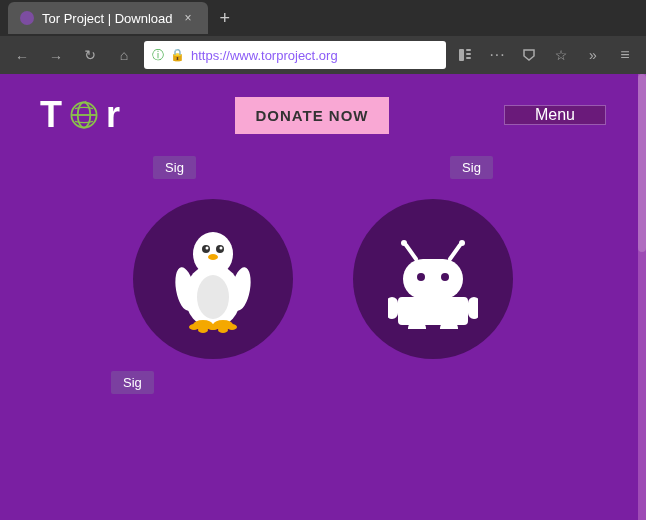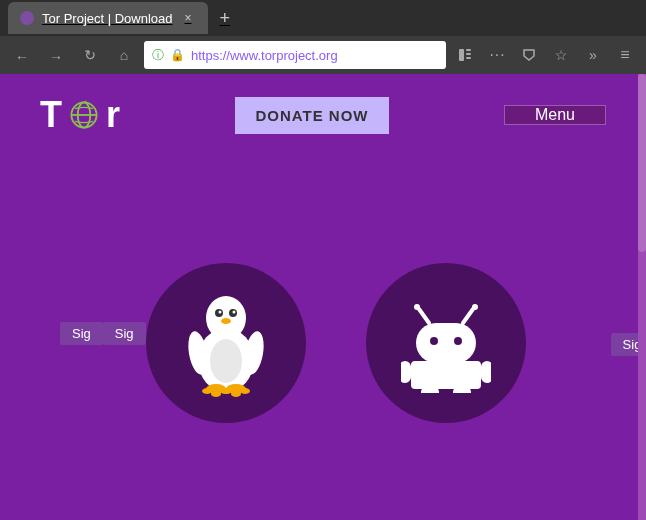--- a/index.html
+++ b/index.html
@@ -11,21 +11,20 @@
       width: 100%;
     }
 
     .tab-bar {
       display: flex;
       align-items: center;
       background: #2d2d2d;
       height: 36px;
       padding: 0 8px;
       gap: 4px;
-      text-decoration: underline;
     }
 
     .tab-active {
       background: #555;
       border-radius: 6px 6px 0 0;
       padding: 6px 12px;
       display: flex;
       align-items: center;
       gap: 8px;
       color: #fff;
@@ -156,21 +155,21 @@
       font-weight: bold;
       font-family: Arial, sans-serif;
     }
 
     .tor-onion {
       width: 36px;
       height: 36px;
     }
 
     .donate-btn {
-      background: #c4b5fd;
+      background: #f9a8d4;
       color: #333;
       font-weight: bold;
       font-size: 15px;
       padding: 10px 20px;
       border: none;
       cursor: pointer;
       text-transform: uppercase;
       letter-spacing: 1px;
     }
 
@@ -180,23 +179,23 @@
       color: #fff;
       font-size: 16px;
       padding: 0 30px;
       cursor: pointer;
     }
 
     
     .download-section {
       width: 100%;
       display: flex;
-      flex-direction: row;
-      align-items: center;
-      padding: 0 60px;
+      flex-direction: column;
+      align-items: center;
+      padding: 0 26px;
       flex: 1;
     }
 
     .top-sigs {
       display: flex;
       width: 100%;
       justify-content: space-around;
       margin-bottom: 10px;
     }
 

